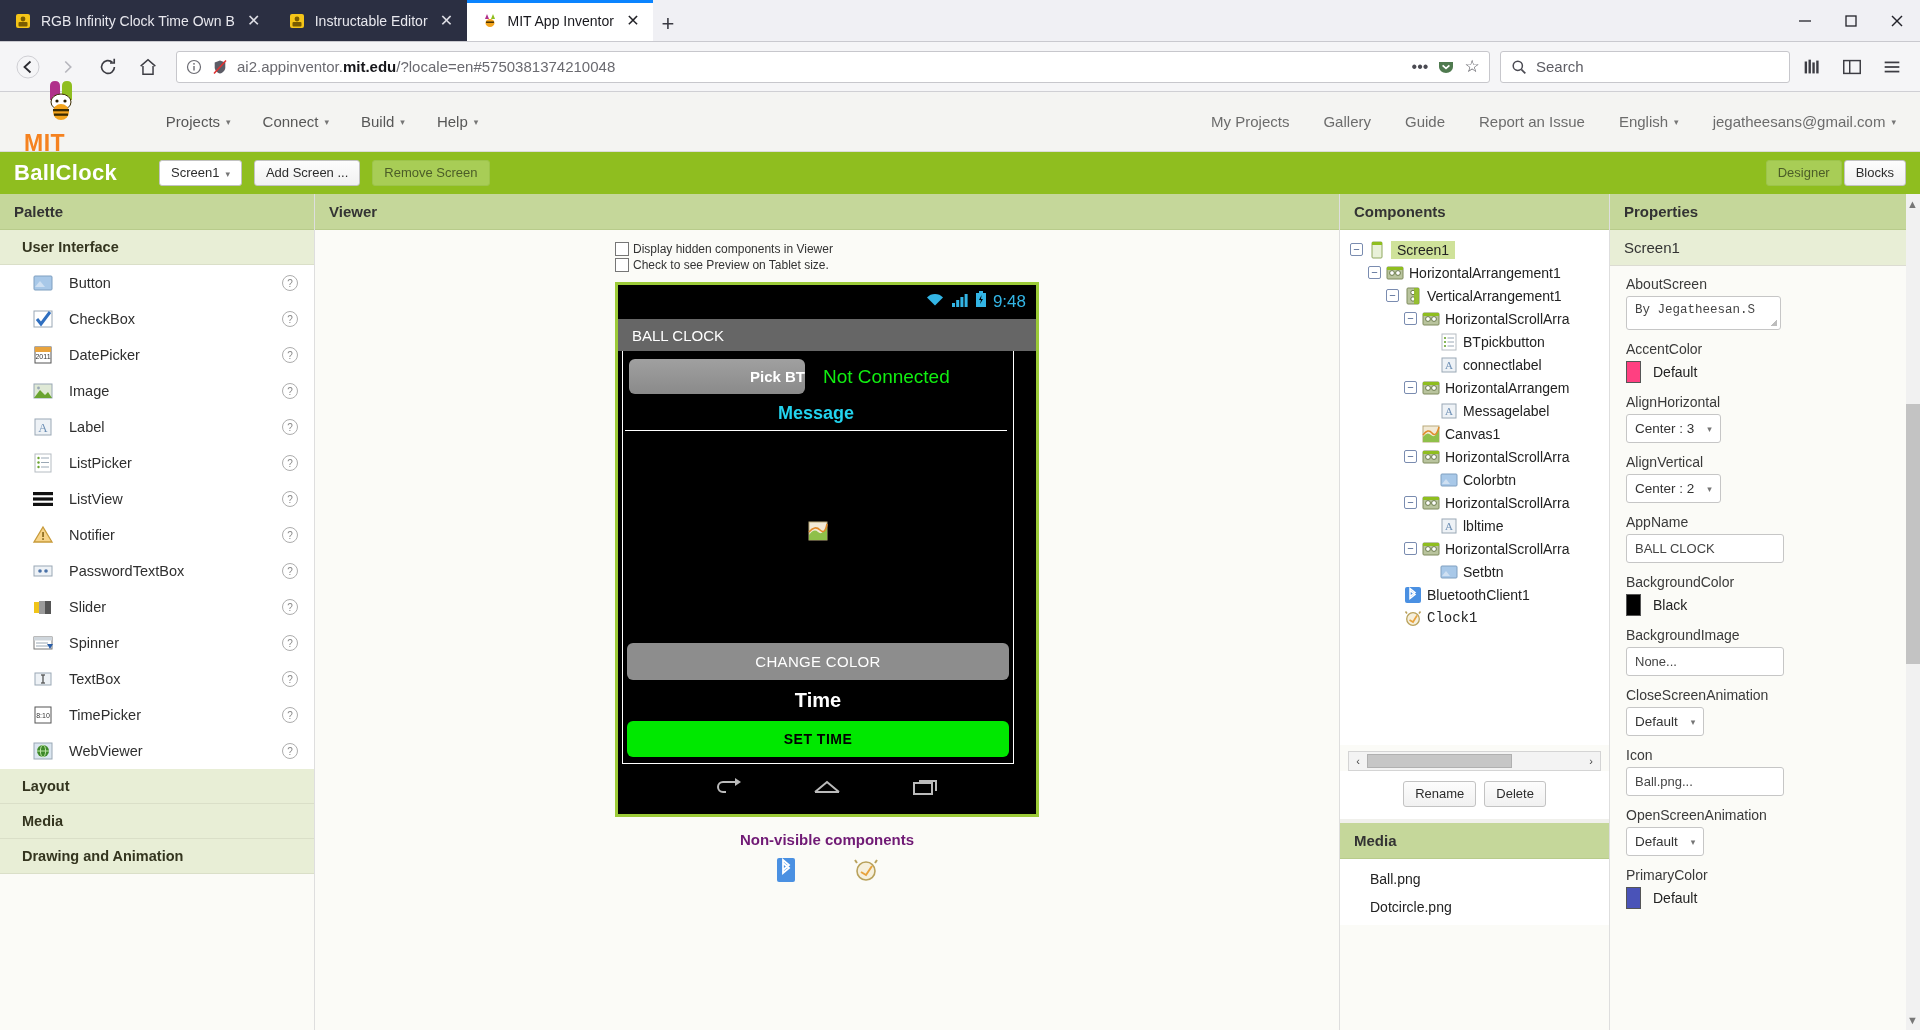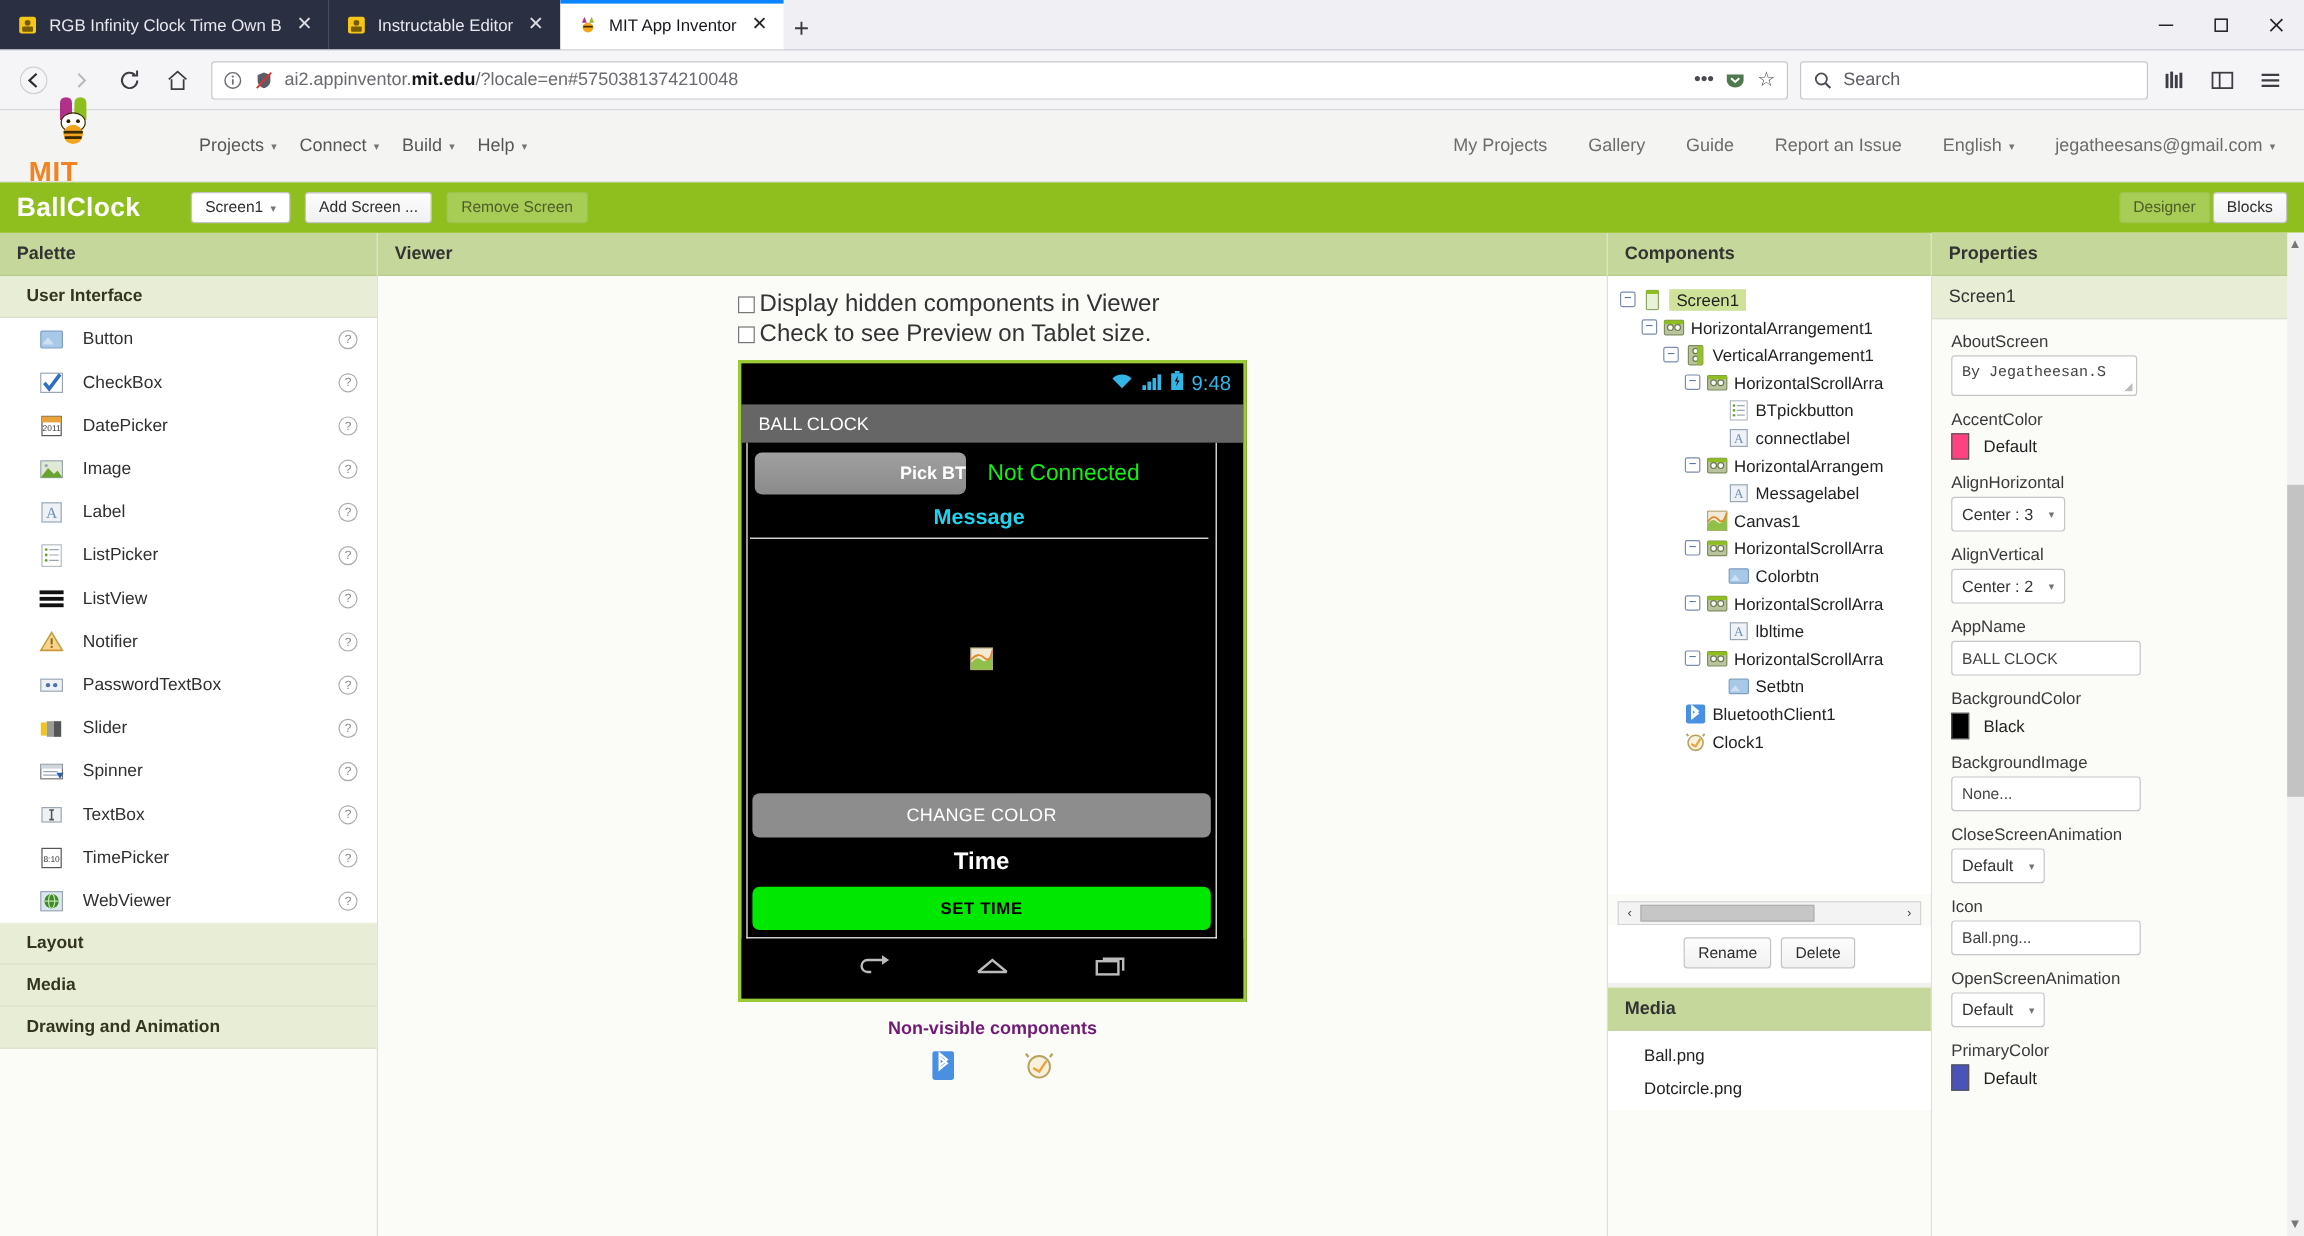--- a/index.html
+++ b/index.html
@@ -62,21 +62,21 @@
 
   
   .mit-header{
     height:60px; background:#f4f4f2; border-bottom:1px solid #dcdcd8;
     display:flex; align-items:center; padding:0 24px; position:relative;
   }
   .mit-logo{ display:flex; align-items:center; gap:7px; margin-right:60px;flex-direction:column; }
   .mit-wordmark{ display:flex; flex-direction:column; line-height:1; }
   .mit-wordmark .m1{ color:#f58220; font-size:23px; font-weight:bold; letter-spacing:.5px; }
   .mit-wordmark .m2{ color:#4d4d4d; font-size:10px; font-weight:bold; letter-spacing:.6px; }
-  .mainmenu{ display:flex; align-items:center; gap:19px; }
+  .mainmenu{ display:flex; align-items:center; gap:32px; }
   .menu-item{ font-size:15px; color:#575757; display:flex; align-items:center; gap:6px; }
   .caret{ font-size:9px; color:#757575; }
   .rightmenu{ margin-left:auto; display:flex; align-items:center; gap:34px; }
   .rightmenu .menu-item{ font-size:15px; color:#6c6c6c; }
 
   
   .projbar{
     height:42px; background:#8fbe1f; display:flex; align-items:center;
     padding:16px 14px; gap:12px; position:relative;
   }
@@ -113,21 +113,21 @@
   .pal-label{ flex:1; }
   .helpq{
     width:16px; height:16px; border:1px solid #adadad; border-radius:50%;
     font-size:10px; color:#888; display:flex; align-items:center; justify-content:center;
   }
 
   
   .col-viewer{ flex:1 1 auto; display:flex; flex-direction:column; border-right:1px solid #dedede;
                background:#fbfbf7; }
   .viewer-body{ flex:1; overflow:hidden; position:relative; padding-top:12px; }
-  .chk-row{ display:flex; align-items:center; gap:4px; font-size:20px; color:#333;
+  .chk-row{ display:flex; align-items:center; gap:4px; font-size:12px; color:#333;
             padding-left:300px; margin-bottom:2px;}
   .chk{ width:14px; height:14px; border:1px solid #767676; background:#fff; flex:0 0 14px; }
   .phone{
     width:424px; margin:10px auto 0; border:3px solid #9ccb38; background:#000;
     display:flex; flex-direction:column; height:535px;
   }
   .ph-status{ height:34px; background:#000; display:flex; align-items:center; justify-content:flex-end;
               gap:6px; padding-right:10px; color:#33b5e5; font-size:17px; }
   .ph-title{ height:32px; background:#666; color:#fff; display:flex; align-items:center;
              padding-left:14px; font-size:15px; }
@@ -800,21 +800,21 @@
           <span class="tlabel">Setbtn</span>
         </div>
         <div class="tnode" style="padding-left: 46px;">
           <span class="tsp"></span>
           <span class="ticon"><svg width="18" height="18" viewBox="0 0 18 18">
               <rect x="1" y="1" width="16" height="16" rx="2" fill="#4a90e2"></rect>
               <path d="M6 4.5 L11 8.5 L6 12.5 V2.5 L11 6.5 L6 10.5" fill="none" stroke="#fff" stroke-width="1.5"></path>
             </svg></span>
           <span class="tlabel">BluetoothClient1</span>
         </div>
-        <div class="tnode" style="padding-left: 46px;">
+        <div class="tnode" style="padding-left: 46px; font-family: Liberation Mono, monospace;">
           <span class="tsp"></span>
           <span class="ticon"><svg width="18" height="18" viewBox="0 0 18 18">
               <path d="M3 4.5 L1.5 2.5 M15 4.5 L16.5 2.5" stroke="#b9a25c" stroke-width="1.6"></path>
               <circle cx="9" cy="10" r="6.3" fill="#f6f0dd" stroke="#b9a25c" stroke-width="1.3"></circle>
               <path d="M5.5 11 L9 13 L13 6.5" fill="none" stroke="#e8a33d" stroke-width="1.7"></path>
             </svg></span>
           <span class="tlabel">Clock1</span>
         </div>
       </div>
     <div class="hscroll">

